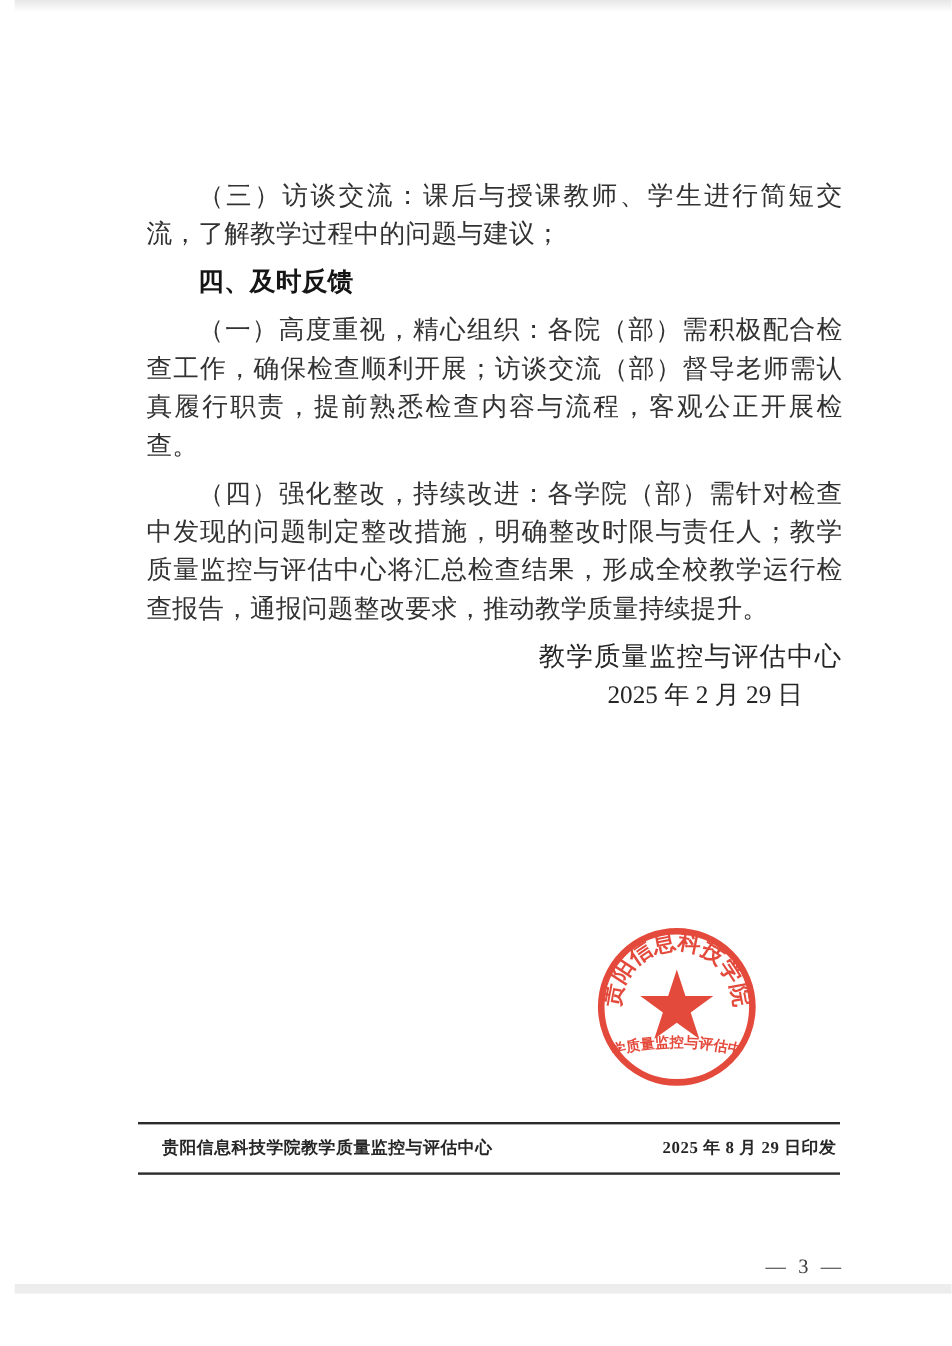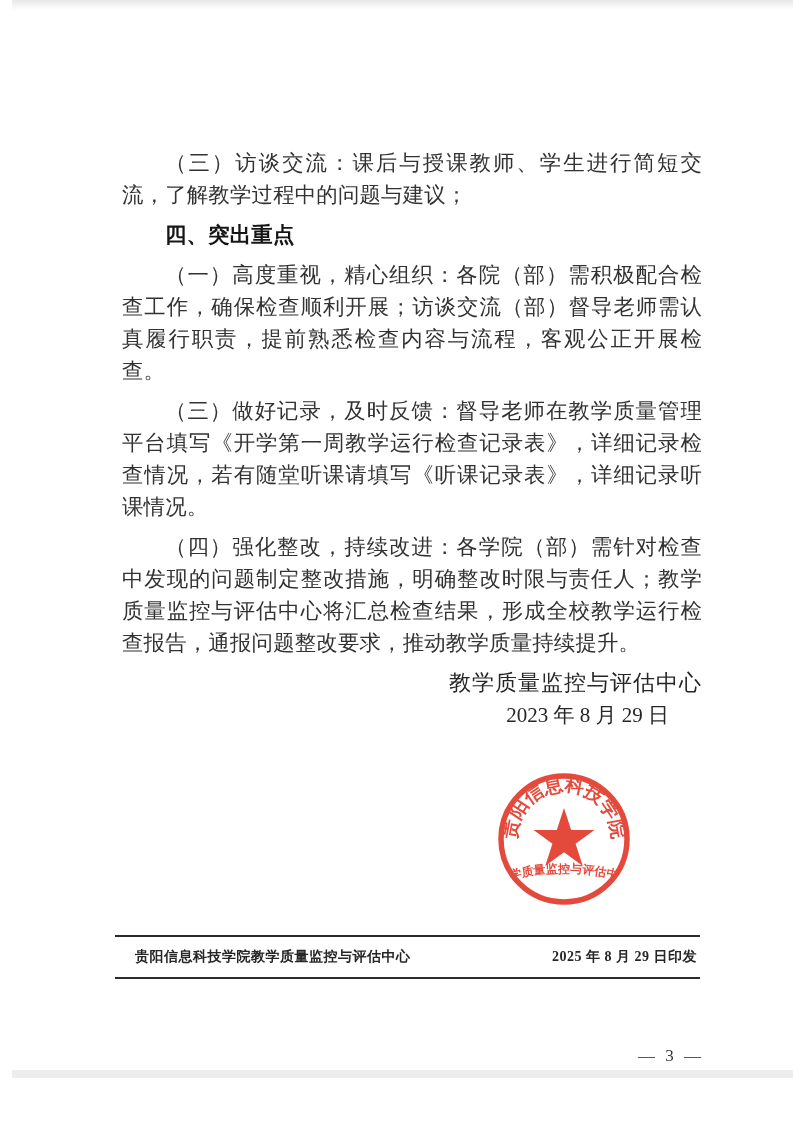--- a/index.html
+++ b/index.html
@@ -109,28 +109,27 @@
 </style>
 </head>
 <body>
 
 <div class="page">
 
   <div class="scan-edge-top"></div>
 
   <div class="content">
     <p class="para">（三）访谈交流：课后与授课教师、学生进行简短交流，了解教学过程中的问题与建议；</p>
-    <p class="para heading">四、突出重点</p>
+    <p class="para heading">四、及时反馈</p>
     <p class="para">（一）高度重视，精心组织：各院（部）需积极配合检查工作，确保检查顺利开展；访谈交流（部）督导老师需认真履行职责，提前熟悉检查内容与流程，客观公正开展检查。</p>
-    <p class="para">（三）做好记录，及时反馈：督导老师在教学质量管理平台填写《开学第一周教学运行检查记录表》，详细记录检查情况，若有随堂听课请填写《听课记录表》，详细记录听课情况。</p>
     <p class="para">（四）强化整改，持续改进：各学院（部）需针对检查中发现的问题制定整改措施，明确整改时限与责任人；教学质量监控与评估中心将汇总检查结果，形成全校教学运行检查报告，通报问题整改要求，推动教学质量持续提升。</p>
 
     <div class="signature-block">
       <div class="sig-org">教学质量监控与评估中心</div>
-      <div class="sig-date">2023 年 8 月 29 日</div>
+      <div class="sig-date">2025 年 2 月 29 日</div>
     </div>
   </div>
 
   <svg class="seal" viewBox="0 0 138 138" aria-hidden="true">
     <circle cx="69" cy="69" r="63" fill="none" stroke-width="5.5" stroke="#e23a2b"></circle>
     <polygon points="69,38 76.2,60.1 99.4,60.1 80.6,73.8 87.8,95.9 69,82.2 50.2,95.9 57.4,73.8 38.6,60.1 61.8,60.1" fill="#e23a2b"></polygon>
     <defs>
       <path id="seal-arc-top" d="M 29.2 95.8 A 48 48 0 1 1 108.8 95.8" fill="none"></path>
       <path id="seal-arc-bottom" d="M 13 110 Q 69 95 125 110" fill="none"></path>
     </defs>

